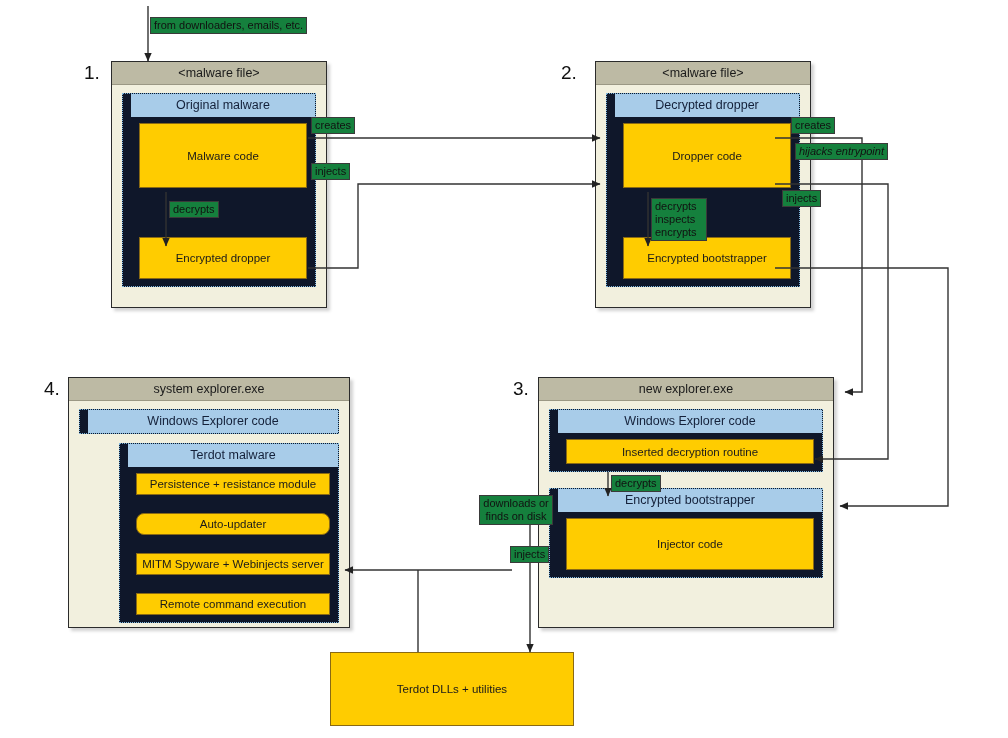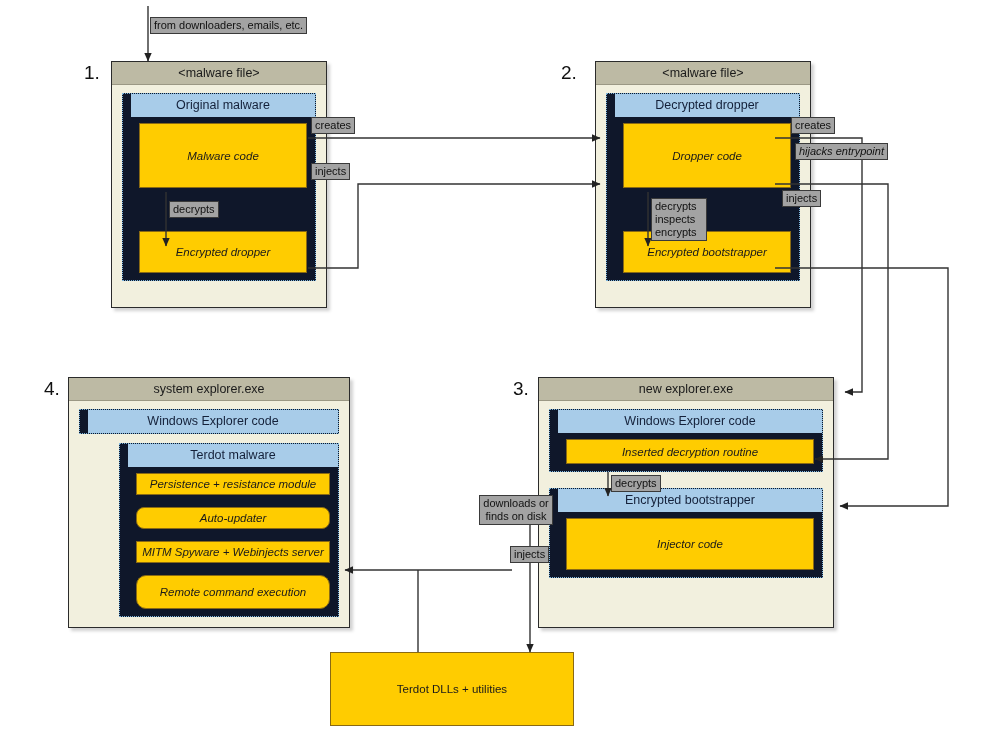--- a/index.html
+++ b/index.html
@@ -11,30 +11,30 @@
          background:#f2f0de;box-shadow:3px 3px 3px rgba(0,0,0,0.18);}
   .panel-title{height:22px;line-height:22px;background:#bdbaa4;
                border-bottom:1px solid #9b9884;text-align:center;
                font-size:12.5px;color:#1a1a1a;}
   .panel-body{padding:8px 10px 10px 10px;}
 
   
   .group{border:1.5px dotted #7fb6dd;background:#0f172a;margin-bottom:7px;padding:0 0 0 8px;}
   .group-head{background:#a8cce9;text-align:center;font-size:12.5px;
               color:#14213a;padding:4px 0 4px 0;border-bottom:1px solid #a8cce9;}
-  .group-inner{padding:6px 8px 7px 8px;display:flex;flex-direction:column;gap:12px;font-style:italic;}
+  .group-inner{padding:6px 8px 7px 8px;display:flex;flex-direction:column;gap:18px;}
 
   .ybox{background:#ffcc00;border:1.5px solid #8a6a13;
         display:flex;align-items:center;justify-content:center;
         font-size:11.5px;color:#1a1a1a;text-align:center;box-sizing:border-box;}
 
   .step-num{position:absolute;font-size:19px;color:#111;font-family:"Liberation Sans",sans-serif;}
 
   
-  .chip{position:absolute;background:#a3a3a3;border:1px solid #3a3a3a;
+  .chip{position:absolute;background:#15803d;border:1px solid #3a3a3a;
         font-size:11px;line-height:13px;color:#111;padding:1px 3px;
         white-space:nowrap;z-index:40;text-align:center;}
   .chip.multi{white-space:normal;}
 
   
   #wires{position:absolute;left:0;top:0;width:1008px;height:738px;z-index:20;}
 
   
   #terdot-dlls{position:absolute;background:#ffcc00;border:1.5px solid #8a6a13;
                display:flex;align-items:center;justify-content:center;
@@ -150,21 +150,21 @@
     <div class="panel-body">
       <div class="group">
         <div class="group-head">Windows Explorer code</div>
       </div>
       <div class="group" style="margin-top:9px;margin-left:40px;">
         <div class="group-head">Terdot malware</div>
         <div class="group-inner">
           <div class="ybox" style="height:22px;">Persistence + resistance module</div>
           <div class="ybox" style="height:22px;border-radius:8px;">Auto-updater</div>
           <div class="ybox" style="height:22px;">MITM Spyware + Webinjects server</div>
-          <div class="ybox" style="height:34px;border-radius:10px;">Remote command execution</div>
+          <div class="ybox" style="height:22px;">Remote command execution</div>
         </div>
       </div>
     </div>
   </div>
 
   <div id="terdot-dlls" style="left:330px;top:652px;width:242px;height:72px;">Terdot DLLs + utilities</div>
 
 </div>
 
 </body></html>

